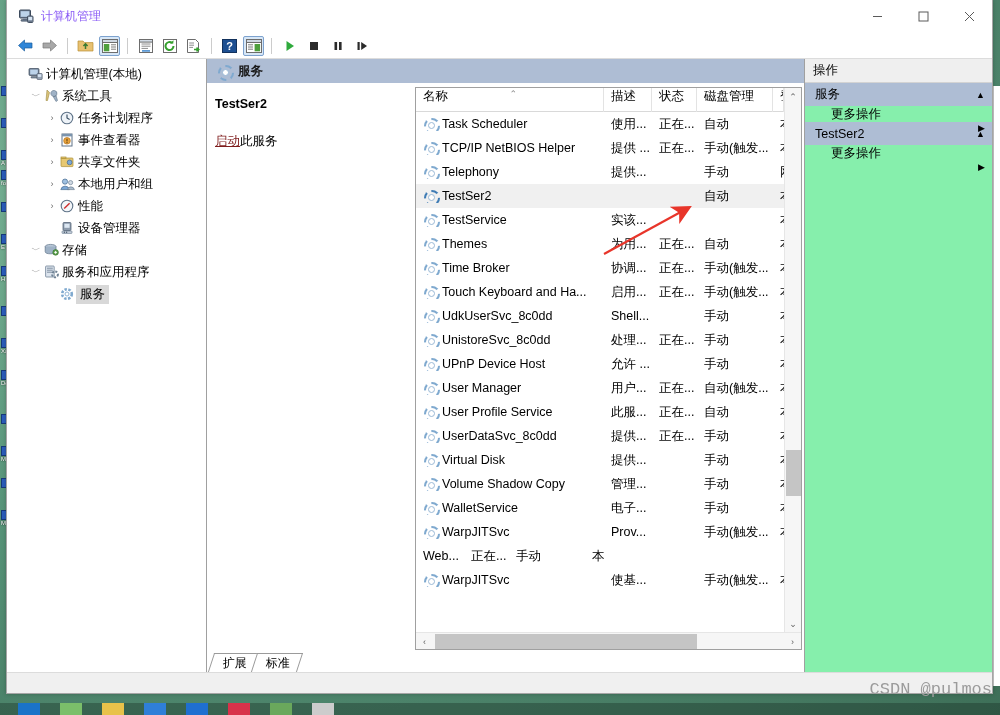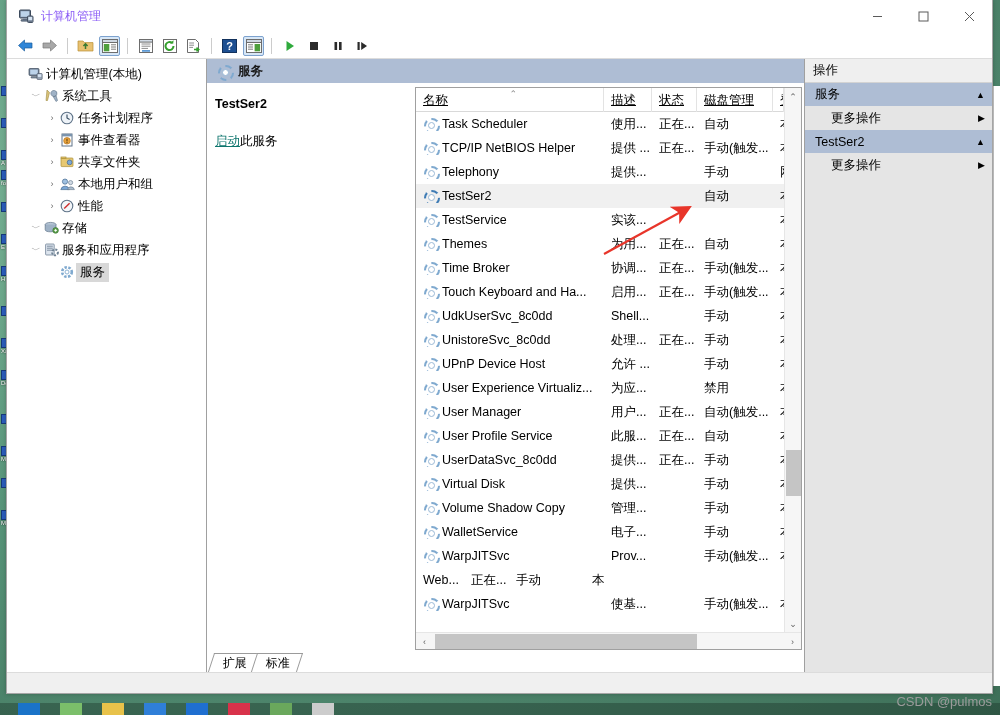--- a/index.html
+++ b/index.html
@@ -74,29 +74,29 @@
   #center { flex:1; min-width:0; display:flex; flex-direction:column; }
   #center-head { height:24px; flex:0 0 24px; background:#aebdd4;
     display:flex; align-items:center; padding-left:10px; gap:7px;
     font-size:12.5px; font-weight:bold; color:#1b1b1b; position:relative; }
   #center-split { flex:1; display:flex; min-height:0; position:relative; }
 
   
   #detail { width:208px; flex:0 0 208px; background:#fff; padding:14px 0 0 8px; }
   #detail .svc-name { font-weight:bold; font-size:12.5px; margin-bottom:22px; }
   #detail .svc-link { font-size:12.5px; }
-  #detail .svc-link a { color:#0f766e; text-decoration:underline; }
+  #detail .svc-link a { color:#7f1d1d; text-decoration:underline; }
 
   
   #listwrap { flex:1; min-width:0; background:#fff; border:1px solid #a0a0a0;
     margin:4px 2px 0 0; display:flex; flex-direction:column; min-height:0; }
   #cols { height:24px; flex:0 0 24px; display:flex; border-bottom:1px solid #d9d9d9;
     background:#fff; position:relative; }
-  .col { display:flex; align-items:center; padding-left:7px; font-size:12.5px;
-    border-right:1px solid #e3e3e3; position:relative; height:24px;text-decoration:underline; }
+  .col { display:flex; padding-left:7px; font-size:12.5px;
+    border-right:1px solid #e3e3e3; position:relative; height:24px; }
   .col .caret { position:absolute; left:50%; top:1px; font-size:9px; color:#8a8a8a; }
   .c-name { width:188px; flex:0 0 188px; }
   .c-desc { width:48px; flex:0 0 48px; }
   .c-state { width:45px; flex:0 0 45px; }
   .c-start { width:76px; flex:0 0 76px; }
   .c-logon { flex:1; min-width:0; overflow:hidden; }
 
   #rows { flex:1; overflow:hidden; position:relative; }
   .row { height:24px; display:flex; align-items:center; font-size:12.5px; white-space:nowrap; }
   .row.sel { background:#f0f0f0; }
@@ -128,44 +128,44 @@
   
   #tabs { height:22px; flex:0 0 22px; display:flex; align-items:flex-end;
     padding-left:4px; background:#fff; border-top:1px solid #fff; }
   .tab { position:relative; height:19px; line-height:19px; font-size:12px;
     padding:0 9px 0 11px; background:#fff; border:1px solid #9b9b9b; border-bottom:none;
     margin-right:-3px; transform:skewX(-18deg); }
   .tab span { display:inline-block; transform:skewX(18deg); }
 
   
   #actions { width:188px; flex:0 0 188px; border-left:1px solid #a0a0a0;
-    background:#e5e5e5; display:flex; flex-direction:column; }
+    background:#86efac; display:flex; flex-direction:column; }
   #actions-title { height:24px; flex:0 0 24px; background:#efefef;
     border-bottom:1px solid #d3d3d3; display:flex; align-items:center;
     padding-left:8px; font-size:12.5px; }
   .act-group { background:#aebdd4; height:23px; display:flex; align-items:center;
     padding:0 7px 0 10px; font-size:12.5px; }
   .act-group .chev { margin-left:auto; font-size:9px; }
-  .act-item { height:24px; display:flex; align-items:center; padding:0 7px 0 26px;
-    font-size:12.5px; }
+  .act-item { height:16px; display:flex; padding:0 7px 0 26px;
+    font-size:12.5px;flex-direction:column; }
   .act-item .chev { margin-left:auto; font-size:9px; }
 
   
   #statusbar { height:21px; flex:0 0 21px; background:#f0f0f0;
     border-top:1px solid #dcdcdc; display:flex; align-items:center; }
 
   
   #rightsliver { position:absolute; right:0; top:86px; width:7px; height:600px;
     background:#fff; border-left:1px solid #b8b8b8; }
 
   
   #anno { position:absolute; inset:0; pointer-events:none; }
   #anno-text { position:absolute; left:540px; top:315px; color:#e8352a;
     font-size:17px; letter-spacing:1px; white-space:nowrap; }
-  #watermark { position:absolute; right:8px; bottom:6px; color:#9b9b9b; font-size:13px; }
+  #watermark { position:absolute; right:8px; bottom:16px; color:#9b9b9b; font-size:17px;font-family:Liberation Mono, monospace; }
 </style>
 </head>
 <body>
 
 <div id="desktop">
   <div id="desktop-icons">
       <div class="dicon" style="margin-bottom: 18px;">
         <i></i>
         <b></b>
       </div>
@@ -451,20 +451,34 @@
           <span class="twist">›</span>
           <span class="ticon">
             <svg width="15" height="14" viewBox="0 0 15 14">
               <circle cx="7" cy="7" r="5.8" fill="#f3f6f9" stroke="#5f7388" stroke-width="1.1"></circle>
               <path d="M4.2 9.6 L9.6 4.2" stroke="#cc2b2b" stroke-width="1.4"></path>
             </svg>
           </span>
           <span class="tlabel">性能</span>
         </div>
         <div class="tnode">
+          <span style="width:38px;flex:0 0 38px"></span>
+          <span class="twist"></span>
+          <span class="ticon">
+            <svg width="15" height="14" viewBox="0 0 15 14">
+              <rect x="3" y="1.5" width="8" height="8" rx="1" fill="#8e9cad" stroke="#46566a" stroke-width=".7"></rect>
+              <rect x="4.4" y="2.8" width="5.2" height="4" fill="#dce7f2"></rect>
+              <rect x="2" y="10" width="10" height="2.4" rx=".6" fill="#c8d2dd" stroke="#5f7388" stroke-width=".6"></rect>
+              <circle cx="4.4" cy="11.2" r=".7" fill="#4a5b6e"></circle>
+              <circle cx="6.6" cy="11.2" r=".7" fill="#4a5b6e"></circle>
+            </svg>
+          </span>
+          <span class="tlabel">设备管理器</span>
+        </div>
+        <div class="tnode">
           <span style="width:22px;flex:0 0 22px"></span>
           <span class="twist">﹀</span>
           <span class="ticon">
             <svg width="15" height="14" viewBox="0 0 15 14">
               <ellipse cx="6.6" cy="3.6" rx="5.4" ry="2.2" fill="#b7c6d6" stroke="#5f7388" stroke-width=".7"></ellipse>
               <path d="M1.2 3.6 V8.6 a5.4 2.2 0 0 0 10.8 0 V3.6" fill="#9fb2c6" stroke="#5f7388" stroke-width=".7"></path>
               <circle cx="11.6" cy="9.4" r="2.8" fill="#5ea24e" stroke="#2f6826" stroke-width=".6"></circle>
               <path d="M10.3 9.4 h2.6 M11.6 8.1 v2.6" stroke="#fff" stroke-width="1"></path>
             </svg>
           </span>
@@ -635,30 +649,20 @@
                     <div class="cell c-logon">本</div>
                   </div>
                   <div class="row">
                     <div class="cell name c-name">
                       <span class="gear"></span>
                       <span>UPnP Device Host</span>
                     </div>
                     <div class="cell c-desc">允许 ...</div>
                     <div class="cell c-state"></div>
                     <div class="cell c-start">手动</div>
-                    <div class="cell c-logon">本</div>
-                  </div>
-                  <div class="row">
-                    <div class="cell name c-name">
-                      <span class="gear"></span>
-                      <span>User Experience Virtualiz...</span>
-                    </div>
-                    <div class="cell c-desc">为应...</div>
-                    <div class="cell c-state"></div>
-                    <div class="cell c-start">禁用</div>
                     <div class="cell c-logon">本</div>
                   </div>
                   <div class="row">
                     <div class="cell name c-name">
                       <span class="gear"></span>
                       <span>User Manager</span>
                     </div>
                     <div class="cell c-desc">用户...</div>
                     <div class="cell c-state">正在...</div>
                     <div class="cell c-start">自动(触发...</div>

